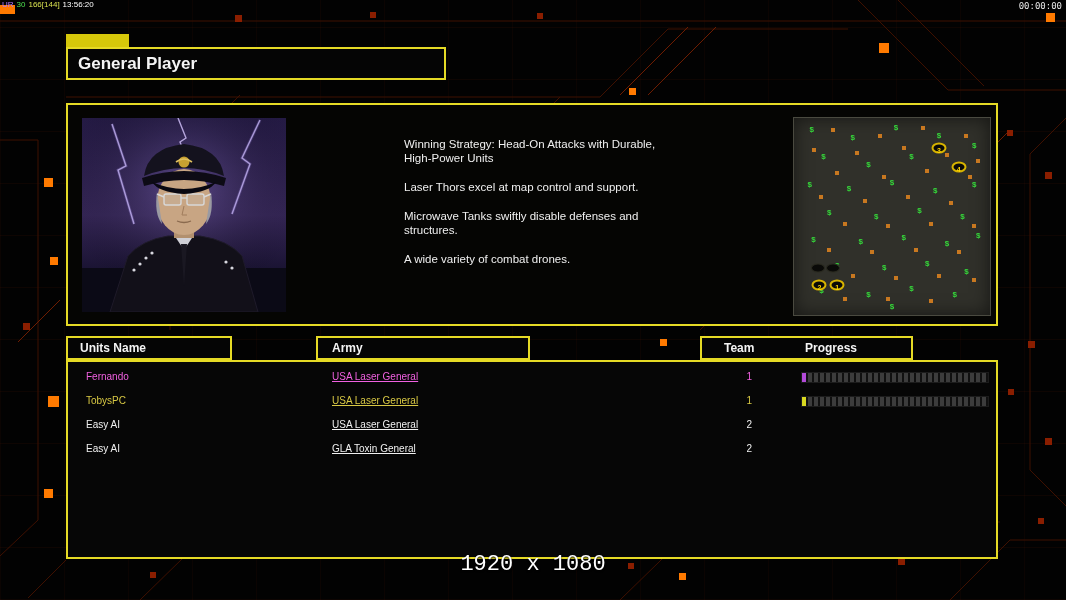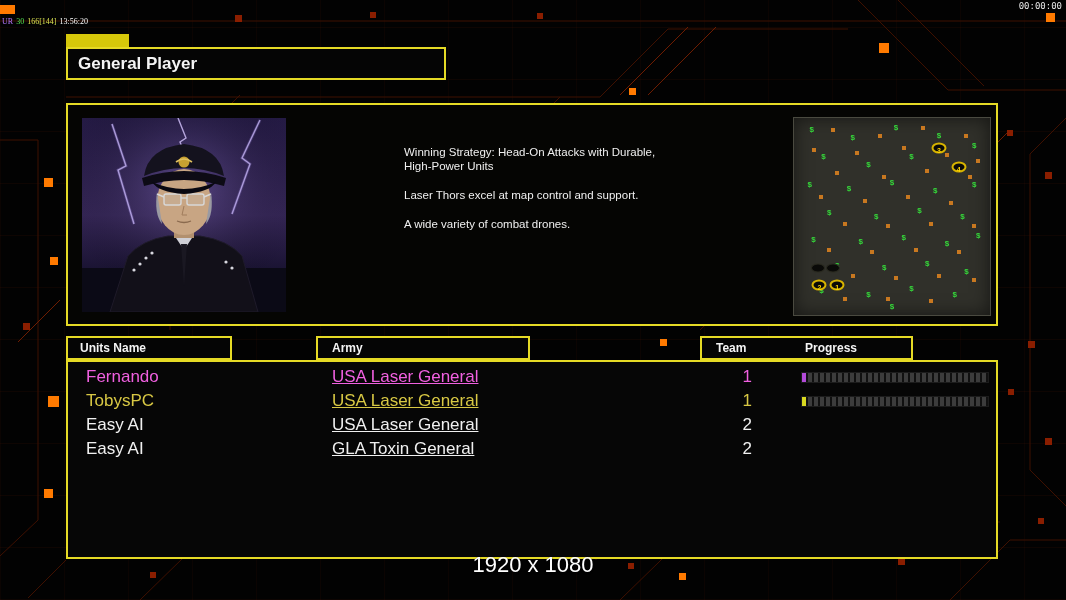--- a/index.html
+++ b/index.html
@@ -12,21 +12,21 @@
     content:"";position:absolute;inset:0;
     background-image:
       repeating-linear-gradient(0deg, rgba(120,30,0,0.10) 0 1px, transparent 1px 52px),
       repeating-linear-gradient(90deg, rgba(120,30,0,0.08) 0 1px, transparent 1px 64px);
     pointer-events:none;
   }
   .abs{position:absolute;}
   svg{display:block;}
 
   
-  .debug-text{left:2px;top:17px;font-family:Liberation Serif, serif;font-size:8px;letter-spacing:0;}
+  .debug-text{left:2px;top:0;font-family:Liberation Sans, sans-serif;font-size:8px;letter-spacing:0;}
   .debug-text span{margin-right:3px;}
   .clock{right:4px;top:1px;color:#e8e8e8;font-size:9px;font-family:"DejaVu Sans Mono",monospace;}
 
   
   .general-tab{
     left:66px;top:34px;height:13px;line-height:13px;padding:16px 6px;
     background:#d6c80a;color:#141200;font-size:9px;font-weight:bold;letter-spacing:1px;
   }
   .title-box{
     left:66px;top:47px;width:366px;height:29px;background:#050505;
@@ -34,21 +34,21 @@
     line-height:29px;padding-left:10px;
   }
 
   
   .info-panel{
     left:66px;top:103px;width:928px;height:219px;background:#050503;
     border:2px solid #e5da25;
   }
   .portrait{left:14px;top:13px;width:204px;height:194px;overflow:hidden;background:#120e24;}
   .briefing{left:336px;top:32px;width:350px;color:#efefef;font-size:11.5px;line-height:14px;}
-  .briefing p{margin:8px 0 15px 0;white-space:pre-line;}
+  .briefing p{margin:0 0 15px 0;white-space:pre-line;}
 
   
   .minimap{
     left:726px;top:13px;width:196px;height:197px;background:#30302a;
     box-shadow:inset 0 0 18px rgba(0,0,0,0.55);outline:1px solid #4a4a40;
   }
   .supply{position:absolute;transform:translate(-50%,-50%);color:#35d93a;font-size:8px;font-weight:bold;line-height:8px;}
   .dot{position:absolute;width:4px;height:4px;background:#c87820;transform:translate(-50%,-50%);}
   .start{
     position:absolute;width:15px;height:11px;border-radius:50%;background:#0a0a08;
@@ -58,41 +58,41 @@
   .oval{
     position:absolute;width:14px;height:9px;border-radius:50%;background:#0a0a08;
     border:1px solid #2a2a20;transform:translate(-50%,-50%);box-sizing:border-box;
   }
 
   
   .hdr-box{background:#050505;border:2px solid #e5da25;color:#f4f4f4;font-size:12px;font-weight:bold;height:20px;line-height:20px;}
   .hdr-player{left:66px;top:336px;width:150px;padding-left:12px;}
   .hdr-army{left:316px;top:336px;width:196px;padding-left:14px;}
   .hdr-teamprog{left:700px;top:336px;width:209px;}
-  .hdr-teamprog .hdr-team{position:absolute;left:14px;}
+  .hdr-teamprog .hdr-team{position:absolute;left:22px;}
   .hdr-teamprog .hdr-progress{position:absolute;left:103px;}
 
   
   .list-panel{left:66px;top:360px;width:928px;height:195px;background:#060606;border:2px solid #e5da25;}
-  .player-row{position:relative;height:24px;font-size:17px;}
+  .player-row{position:relative;height:24px;font-size:10px;}
   .player-rows{position:absolute;left:0;top:3px;right:0;}
   .player-row .cell{position:absolute;line-height:24px;}
   .player-row .name{left:18px;}
   .player-row .army{left:264px;text-decoration:underline;}
   .player-row .team{left:640px;width:44px;text-align:right;}
   .progress-bar{
     position:absolute;left:734px;top:8px;width:186px;height:9px;
     background:repeating-linear-gradient(90deg,#3c3c3c 0 4px,#101010 4px 6px);
     outline:1px solid #1c1c1c;
   }
   .progress-fill{height:100%;}
 
   
   .resolution{left:0;top:552px;width:100%;text-align:center;color:#ffffff;
-    font-family:Liberation Sans, sans-serif;font-size:22px;text-shadow:0 1px 2px #000;}
+    font-family:Liberation Mono, monospace;font-size:22px;text-shadow:0 1px 2px #000;}
 </style>
 </head>
 <body>
 
 <div id="stage">
 
   <svg class="abs" width="1066" height="600" viewBox="0 0 1066 600" style="left:0;top:0">
     <g stroke="#3f1000" stroke-width="1" fill="none">
       <path d="M0 21 H1066"></path>
       <path d="M66 97 H600 L668 29 H848"></path>
@@ -223,20 +223,22 @@
 
         <circle cx="102" cy="44" r="5.5" fill="#c8a030"></circle>
         <path d="M94 44 Q102 38 110 44" stroke="#e0c060" stroke-width="1.6" fill="none"></path>
       </svg>
     </div>
 
     <div class="abs briefing">
       <p>Winning Strategy: Head-On Attacks with Durable,
  High-Power Units</p>
       <p>Laser Thors excel at map control and support.</p>
+      <p>Microwave Tanks swiftly disable defenses and
+ structures.</p>
       <p>A wide variety of combat drones.</p>
     </div>
 
     <div class="abs minimap">
         <span class="supply" style="left: 9%; top: 6%;">$</span>
         <span class="supply" style="left: 30%; top: 10%;">$</span>
         <span class="supply" style="left: 52%; top: 5%;">$</span>
         <span class="supply" style="left: 74%; top: 9%;">$</span>
         <span class="supply" style="left: 92%; top: 14%;">$</span>
         <span class="supply" style="left: 15%; top: 20%;">$</span>

